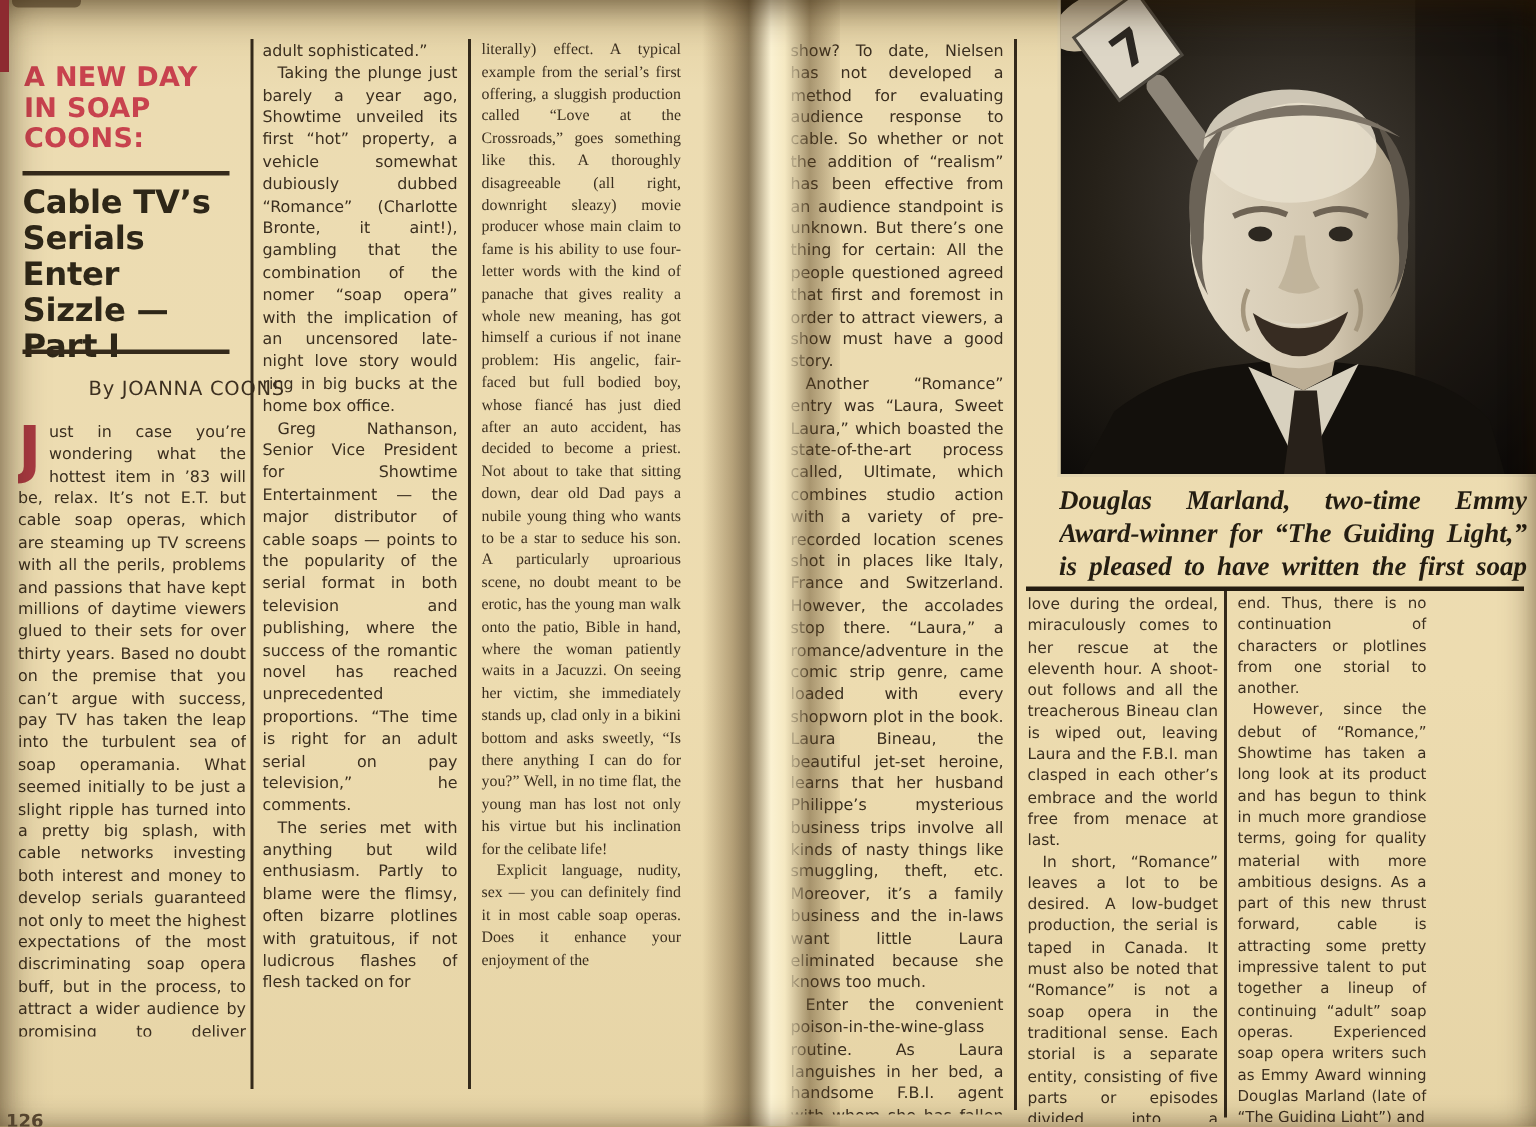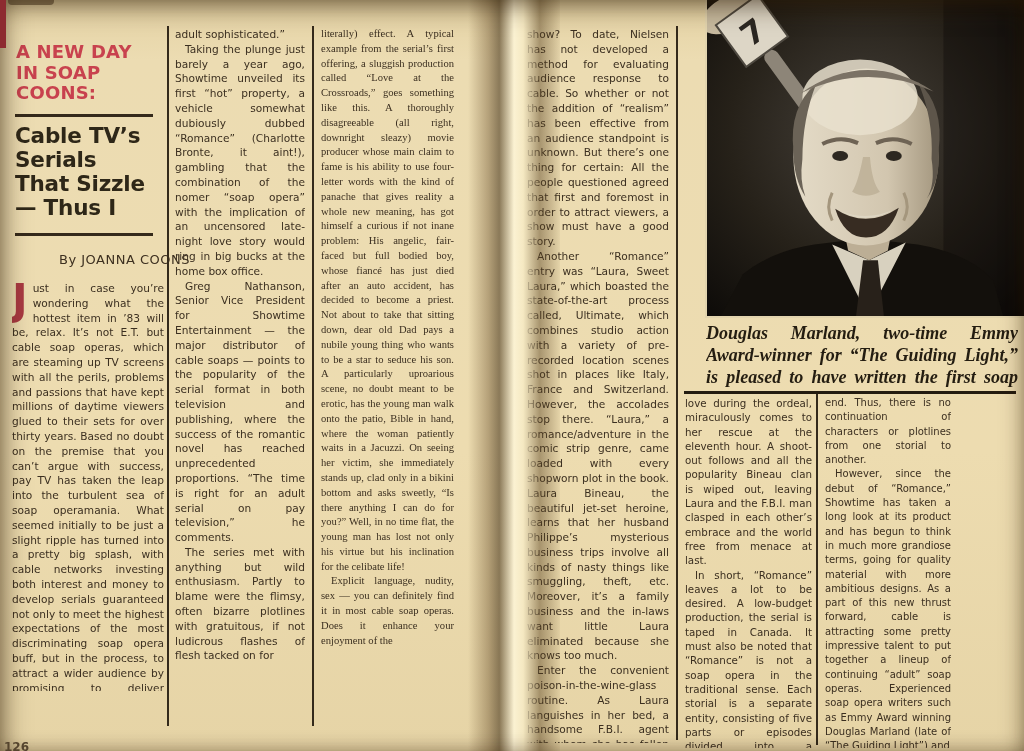--- a/index.html
+++ b/index.html
@@ -53,21 +53,21 @@
 <body>
 
 <div class="spread">
 
   <div class="red-edge"></div>
   <div class="smudge"></div>
   <div class="gutter"></div>
 
   <div class="kicker">A NEW DAY IN SOAP COONS:</div>
   <div class="hrule rule-a"></div>
-  <div class="title">Cable TV’s Serials That Sizzle — Thus I</div>
+  <div class="title">Cable TV’s Serials Enter Sizzle — Part I</div>
   <div class="hrule rule-b"></div>
   <div class="byline">By JOANNA COONS</div>
 
   <div class="mag-col col1">
     <p><span class="dropcap">J</span><span>ust in case you’re wondering what the hottest item in ’83 will be, relax. It’s not E.T. but cable soap operas, which are steaming up TV screens with all the perils, problems and passions that have kept millions of daytime viewers glued to their sets for over thirty years. Based no doubt on the premise that you can’t argue with success, pay TV has taken the leap into the turbulent sea of soap operamania. What seemed initially to be just a slight ripple has turned into a pretty big splash, with cable networks investing both interest and money to develop serials guaranteed not only to meet the highest expectations of the most discriminating soap opera buff, but in the process, to attract a wider audience by promising to deliver “sophisticated</span></p>
   </div>
 
   <div class="vrule vr-l1"></div>
 
   <div class="mag-col col2">
@@ -146,21 +146,21 @@
 
       <path d="M129 210 Q160 231 193 209 Q183 239 160 239 Q138 239 129 210 Z" fill="#372c22"></path>
       <path d="M134 212 Q160 227 188 211 Q160 223 134 212 Z" fill="#ded6c3"></path>
     </svg>
   </div>
 
   <div class="caption">Douglas Marland, two-time Emmy Award-winner for “The Guiding Light,” is pleased to have written the first soap opera expressly for cable. “I have a chance to get in on the ground floor.”</div>
   <div class="hr-photo"></div>
 
   <div class="mag-col col5">
-    <p>love during the ordeal, miraculously comes to her rescue at the eleventh hour. A shoot-out follows and all the popularity Bineau clan is wiped out, leaving Laura and the F.B.I. man clasped in each other’s embrace and the world free from menace at last.</p>
+    <p>love during the ordeal, miraculously comes to her rescue at the eleventh hour. A shoot-out follows and all the treacherous Bineau clan is wiped out, leaving Laura and the F.B.I. man clasped in each other’s embrace and the world free from menace at last.</p>
     <p>In short, “Romance” leaves a lot to be desired. A low-budget production, the serial is taped in Canada. It must also be noted that “Romance” is not a soap opera in the traditional sense. Each storial is a separate entity, consisting of five parts or episodes divided into a beginning, middle and an</p>
   </div>
 
   <div class="vrule vr-r2"></div>
 
   <div class="mag-col col6">
     <p>end. Thus, there is no continuation of characters or plotlines from one storial to another.</p>
     <p>However, since the debut of “Romance,” Showtime has taken a long look at its product and has begun to think in much more grandiose terms, going for quality material with more ambitious designs. As a part of this new thrust forward, cable is attracting some pretty impressive talent to put together a lineup of continuing “adult” soap operas. Experienced soap opera writers such as Emmy Award winning Douglas Marland (late of “The Guiding Light”) and</p>
   </div>
 

